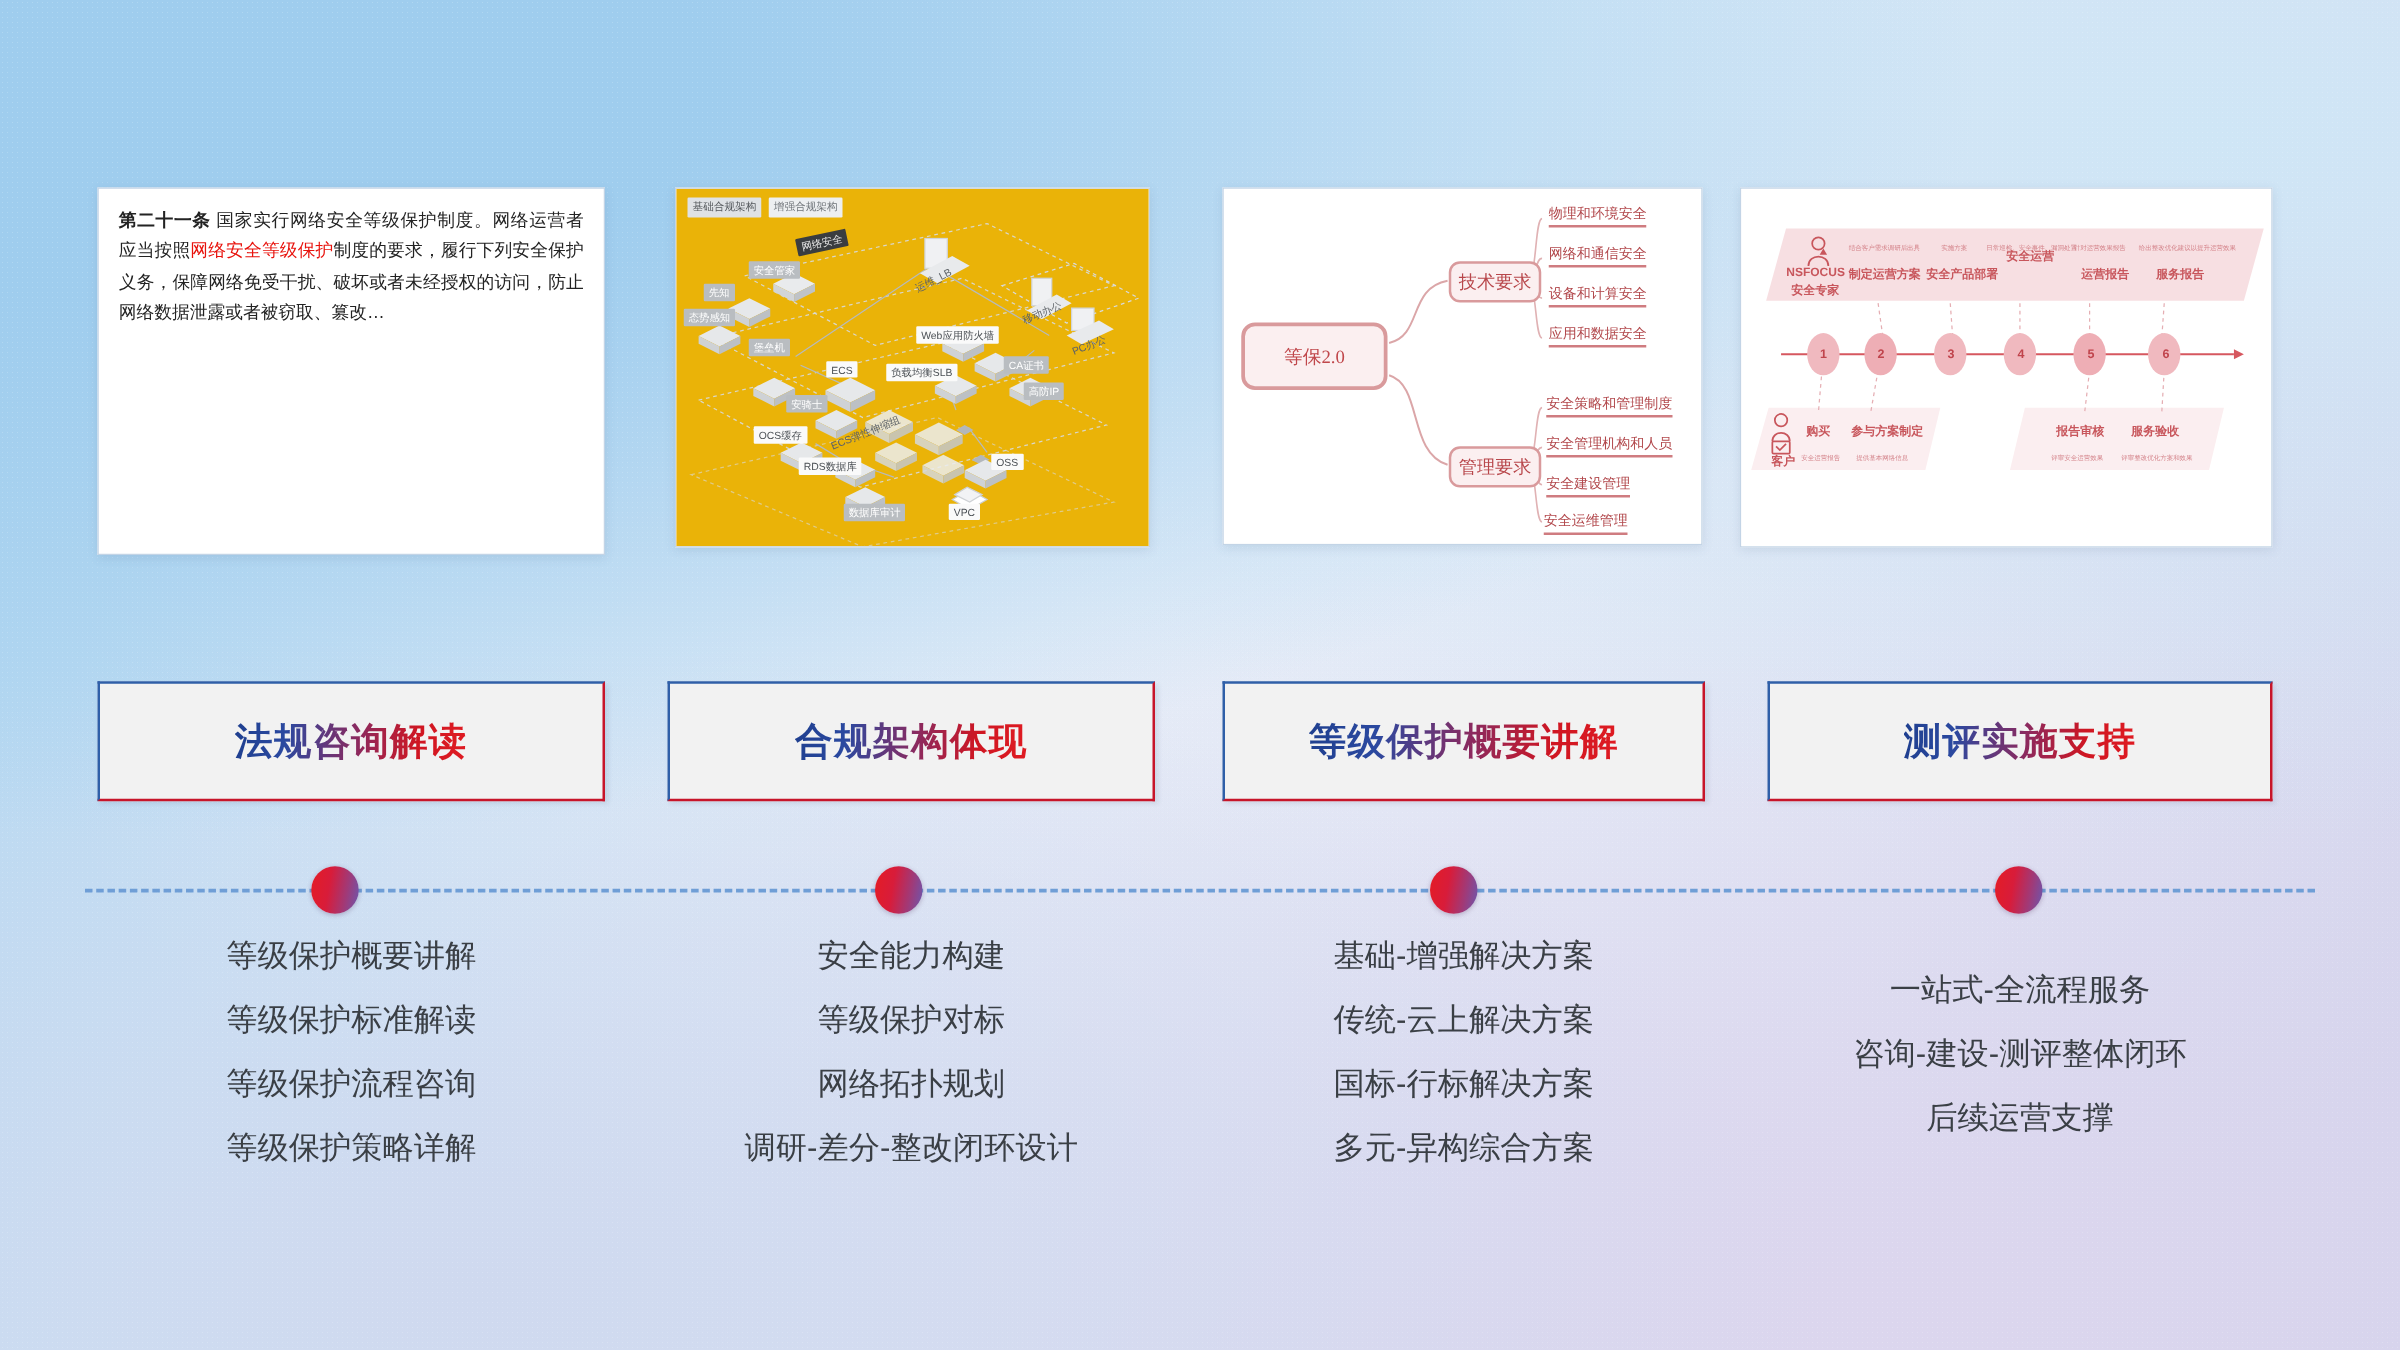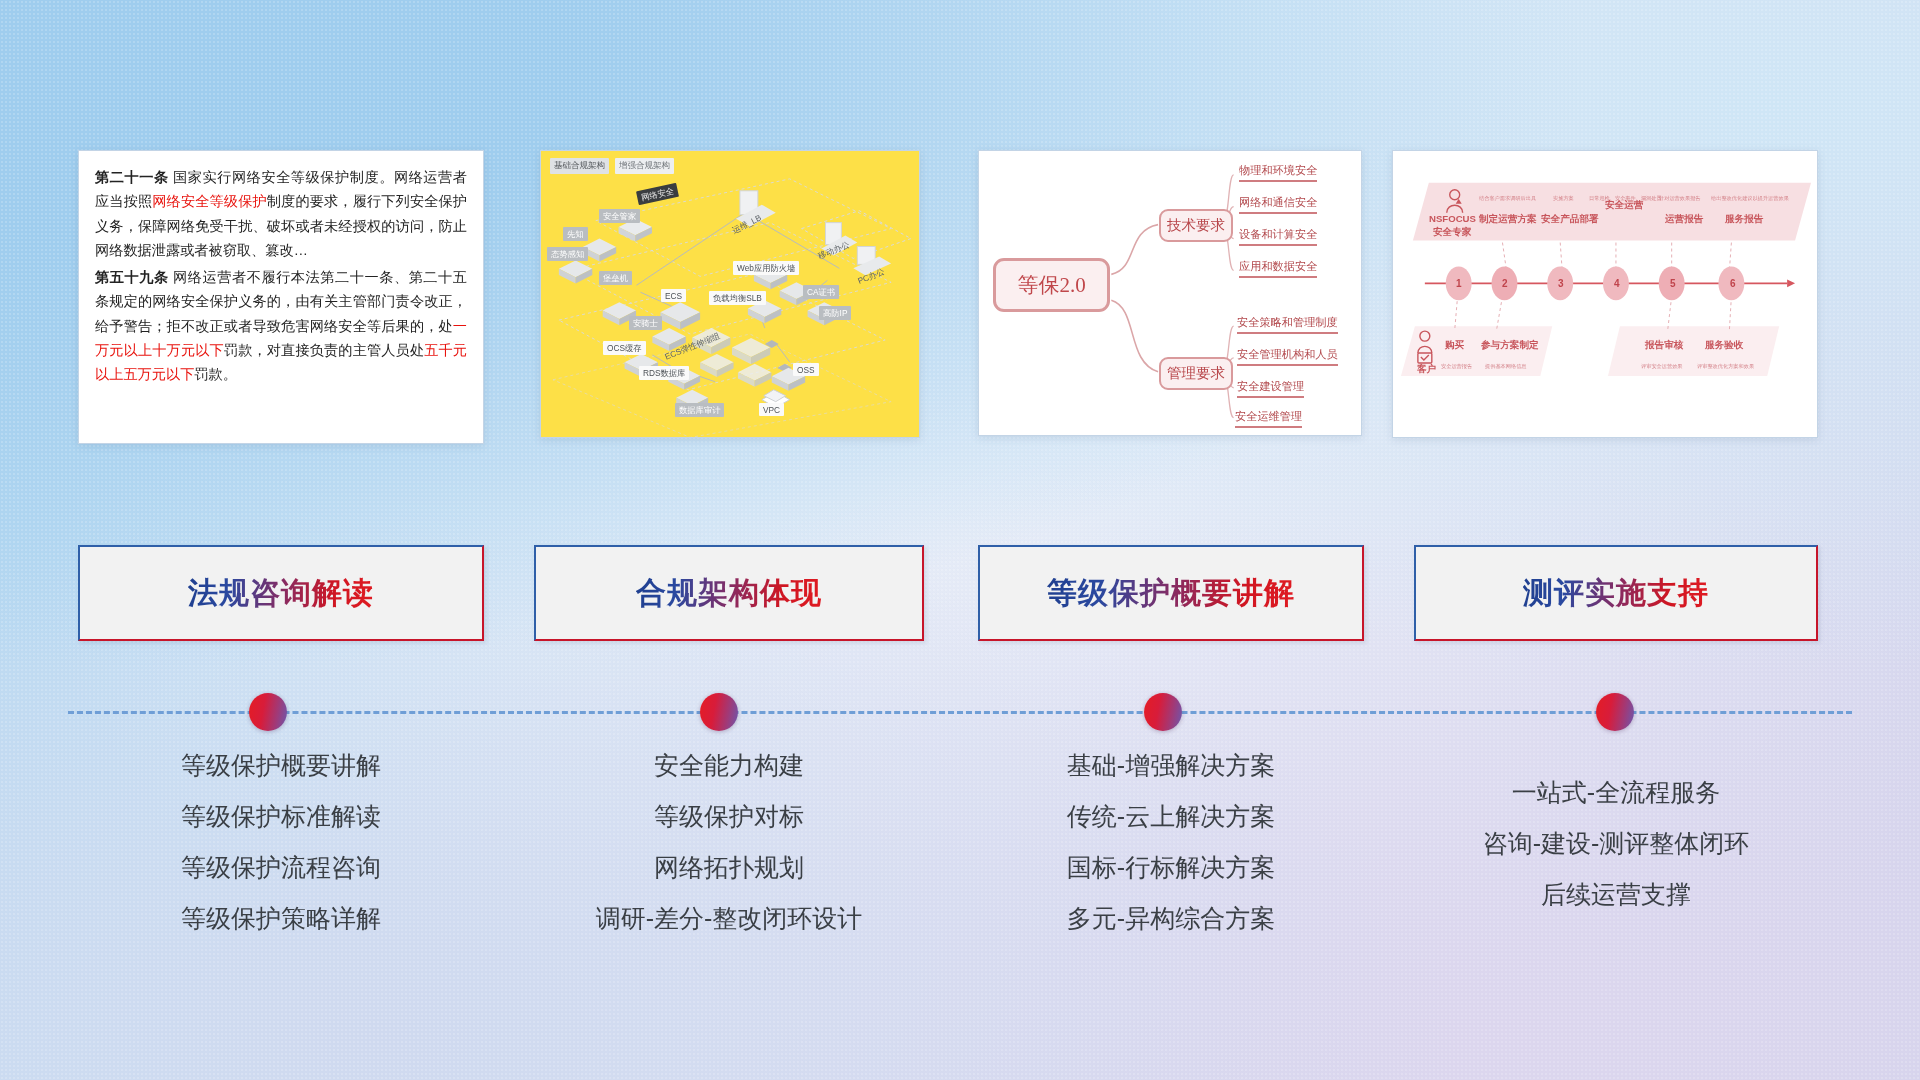--- a/index.html
+++ b/index.html
@@ -40,21 +40,21 @@
   .card.c4 { left:1392px; width:426px;  height:288px; }
 
   
   .law-wrap { padding:14px 16px 8px 16px; }
   .law-title { text-align:center; font-weight:bold; font-size:20.5px; color:#1b1b1b; letter-spacing:.5px; margin-bottom:11px; }
   .law-p { font-size:14.2px; line-height:1.72; color:#232323; text-align:justify; margin-bottom:2px; }
   .law-p .art { font-weight:bold; }
   .law-p .hl { color:#e8120c; }
 
   
-  .arch { position:relative; width:100%; height:100%; background:#fde047; }
+  .arch { position:relative; width:100%; height:100%; background:#eab308; }
   .arch .tagrow { position:absolute; top:7px; left:9px; display:flex; gap:6px; }
   .arch .tag { font-size:8.5px; color:#6f7479; background:#edeff1; padding:2px 4px; border-radius:1px; }
   .arch .tag.sel { background:#dfe2e5; color:#54585c; }
   .arch svg { position:absolute; inset:0; }
   .arch .lbl {
     position:absolute; font-size:8.3px; color:#5d6267; background:#f0f1f3;
     padding:1.5px 4px; white-space:nowrap; border-radius:1px;
   }
   .arch .lbl.dk { background:#b9bdc1; color:#fff; }
   .arch .lbl.wht { background:#fafafa; color:#4c5156;text-align:right; }
@@ -66,21 +66,21 @@
   .mind { position:relative; width:100%; height:100%; background:#fff; }
   .mind svg { position:absolute; inset:0; }
   .node {
     position:absolute; border:2px solid #d99a9c; background:#fbeff0;
     border-radius:9px; color:#b8474b; font-size:14.5px;
     display:flex; align-items:center; justify-content:center;
     font-family:"Liberation Serif","DejaVu Serif",serif;
   }
   .node.root {
     left:14px; top:107px; width:117px; height:54px;
-    font-size:21px; border-width:3px; border-radius:11px; color:#c0474b;
+    font-size:15px; border-width:3px; border-radius:11px; color:#c0474b;
   }
   .node.branch { width:74px; height:33px; }
   .leaf {
     position:absolute; font-size:11.2px; color:#b2484c; white-space:nowrap;
     font-family:"Liberation Serif","DejaVu Serif",serif;
     padding-bottom:2px; border-bottom:2px solid #cf7c80;
   }
 
   
   .nsf { position:relative; width:100%; height:100%; background:#fff; }
@@ -133,21 +133,20 @@
 <body>
 
 <div id="bg-layer"></div>
 <div id="bg-noise"></div>
 
 <div id="cards">
 
   <div class="card c1">
     <div class="law-wrap">
       <div class="law-p"><span class="art">第二十一条</span><span> 国家实行网络安全等级保护制度。网络运营者应当按照</span><span class="hl">网络安全等级保护</span><span>制度的要求，履行下列安全保护义务，保障网络免受干扰、破坏或者未经授权的访问，防止网络数据泄露或者被窃取、篡改…</span></div>
-      <div class="law-p"><span class="art">第五十九条</span><span> 网络运营者不履行本法第二十一条、第二十五条规定的网络安全保护义务的，由有关主管部门责令改正，给予警告；拒不改正或者导致危害网络安全等后果的，处</span><span class="hl">一万元以上十万元以下</span><span>罚款，对直接负责的主管人员处</span><span class="hl">五千元以上五万元以下</span><span>罚款。</span></div>
     </div>
   </div>
 
   <div class="card c2">
     <div class="arch">
       <div class="tagrow">
         <span class="tag sel">基础合规架构</span>
         <span class="tag">增强合规架构</span>
       </div>
       <svg viewBox="0 0 380 288">

